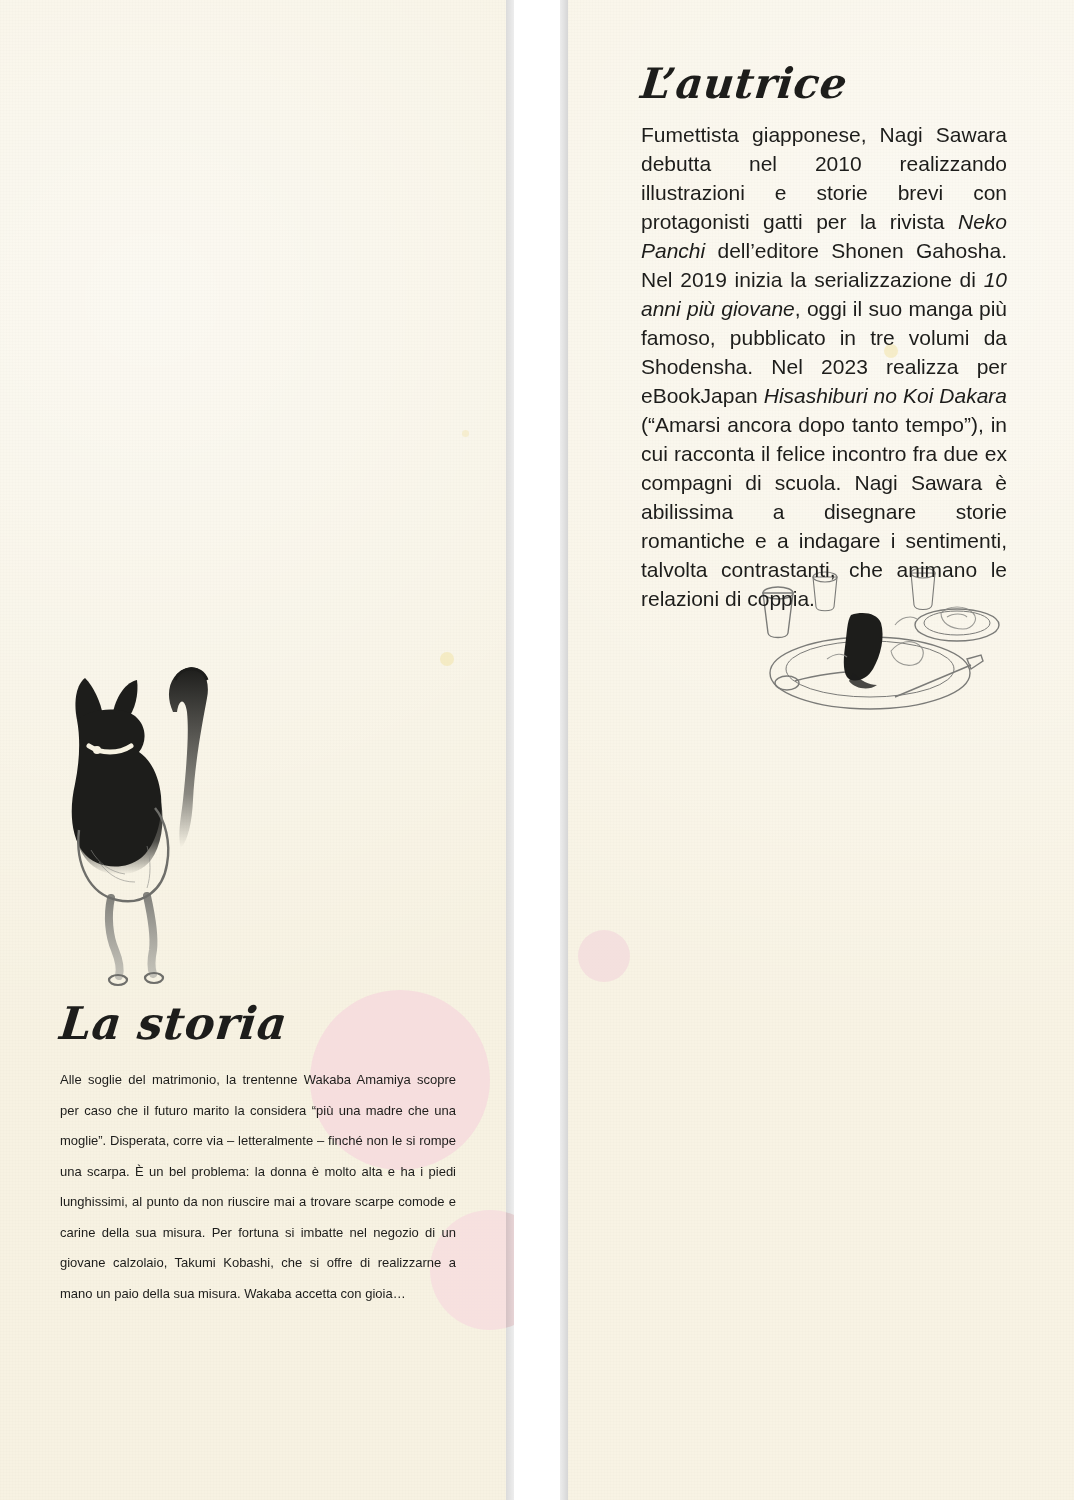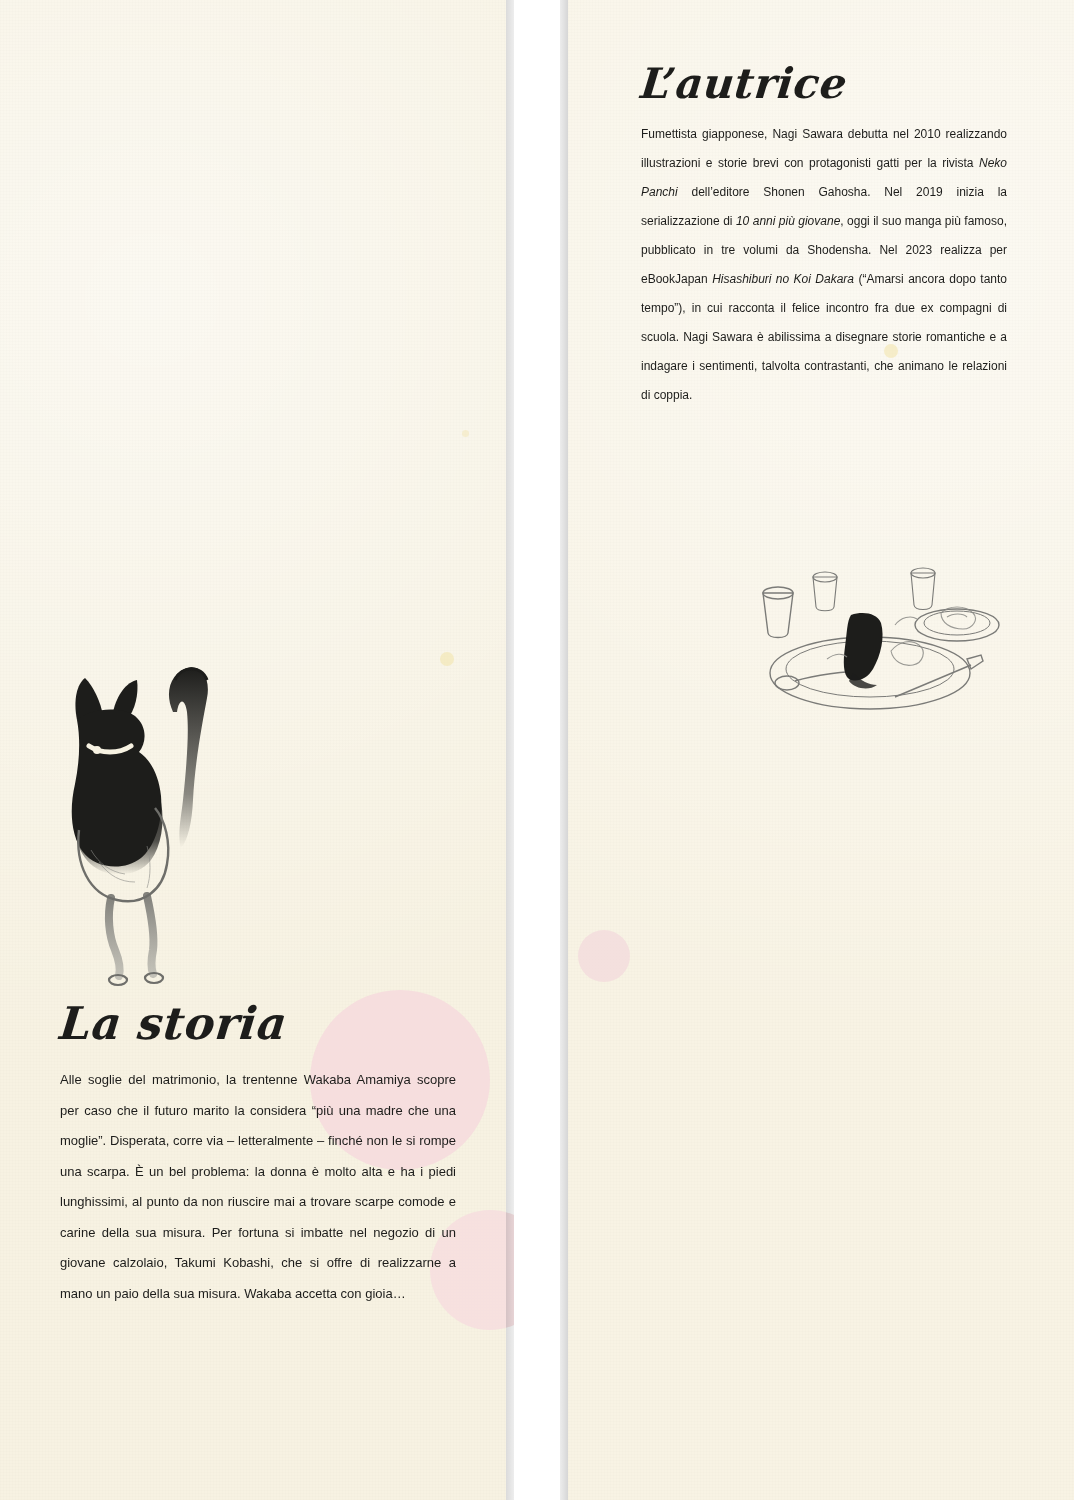--- a/index.html
+++ b/index.html
@@ -159,21 +159,21 @@
     top: 62px;
     width: 366px;
   }
   .right-title {
     font-size: 42px;
     line-height: 1.05;
     margin: 0 0 14px 0;
     transform: skewX(-6deg);
   }
   .right-body {
-    font-size: 12px;
+    font-size: 21px;
     line-height: 29px;
   }
   em.it { font-style: italic; }
 
   
   .cat-ill {
     position: absolute;
     left: 55px;
     top: 650px;
     width: 260px;

